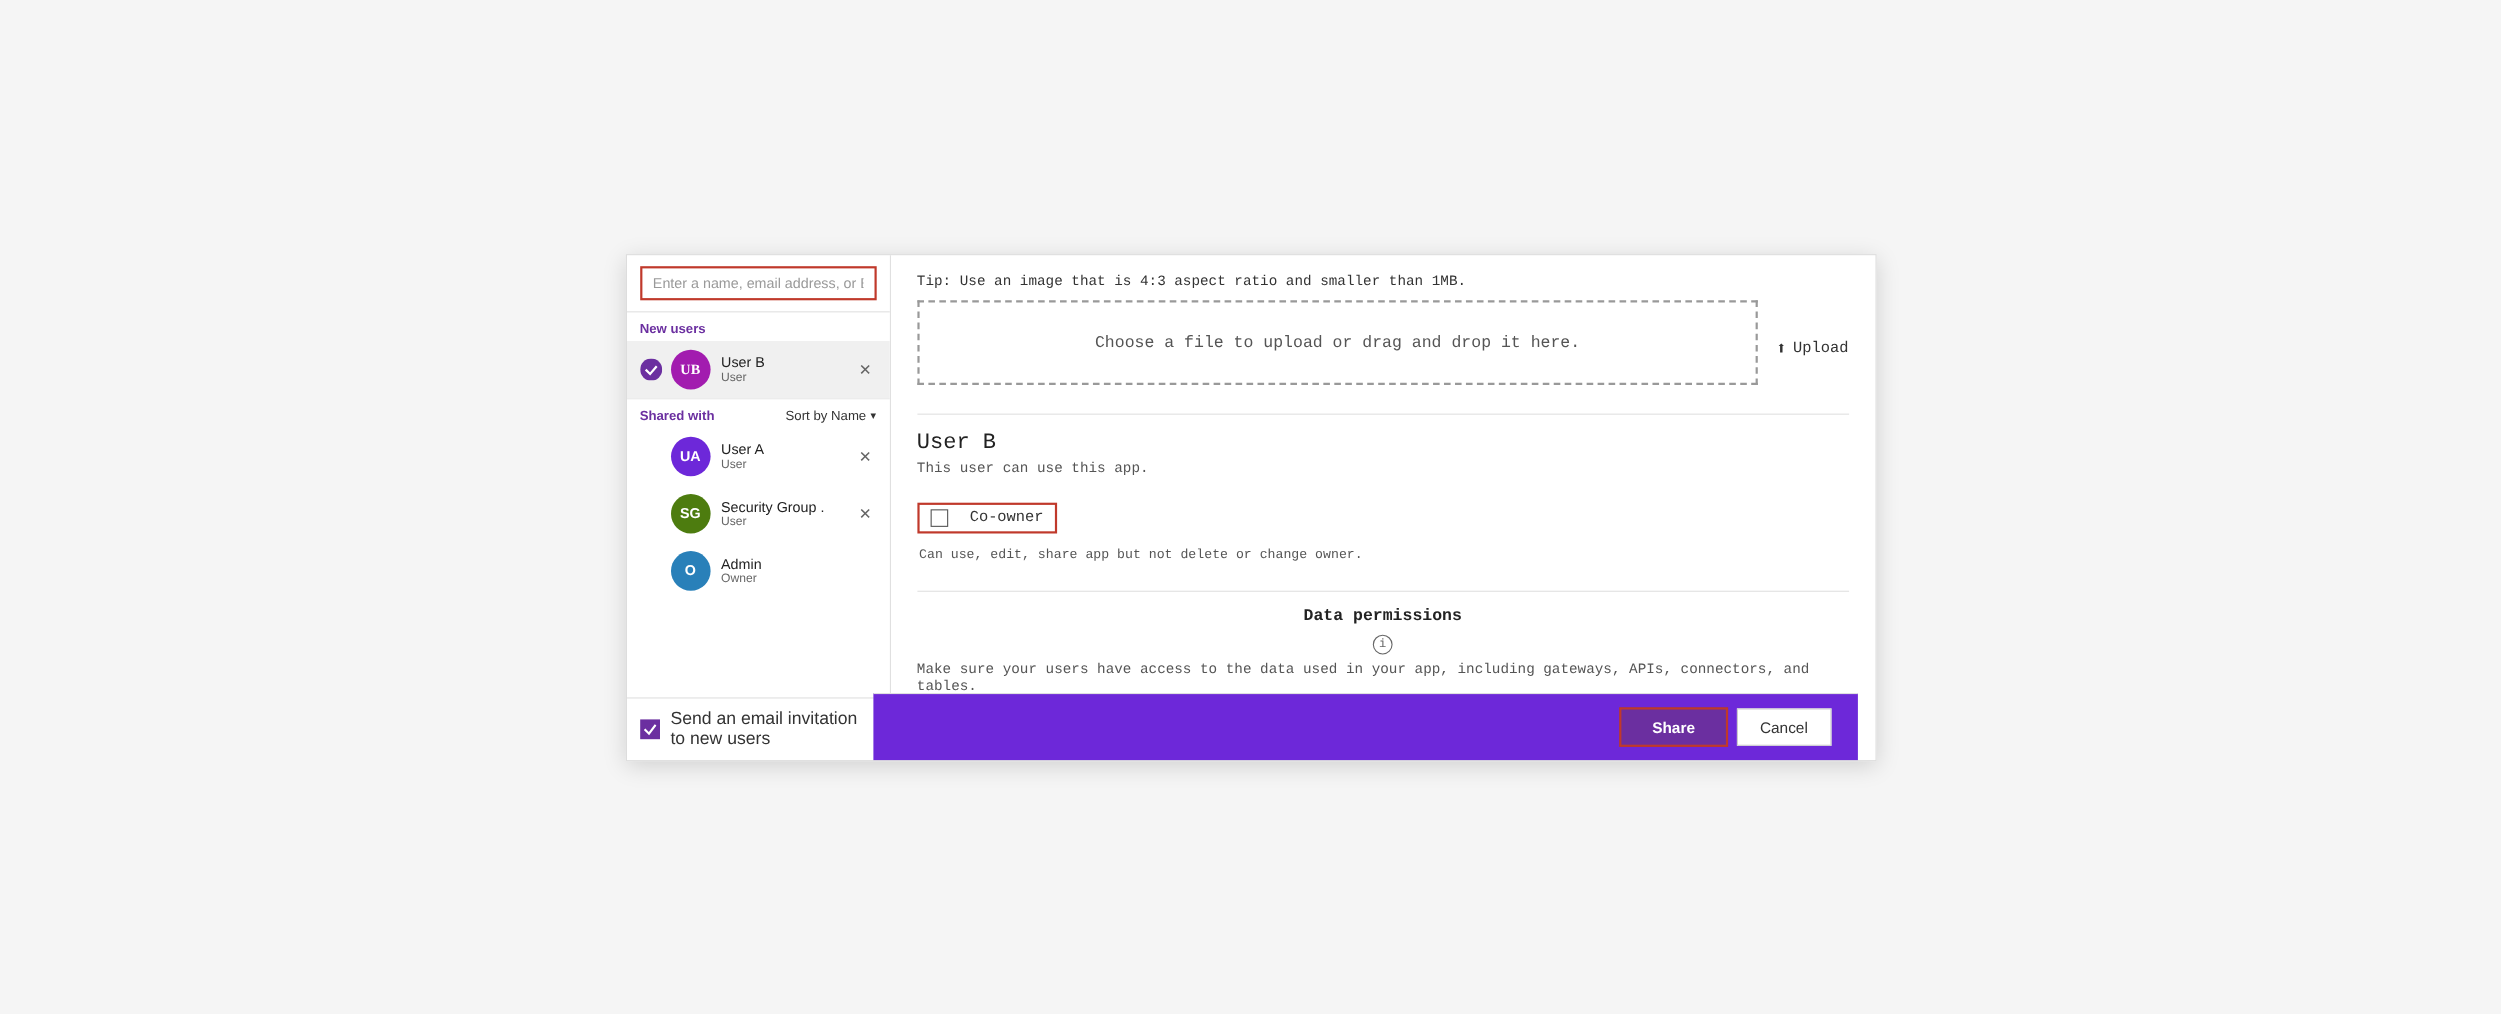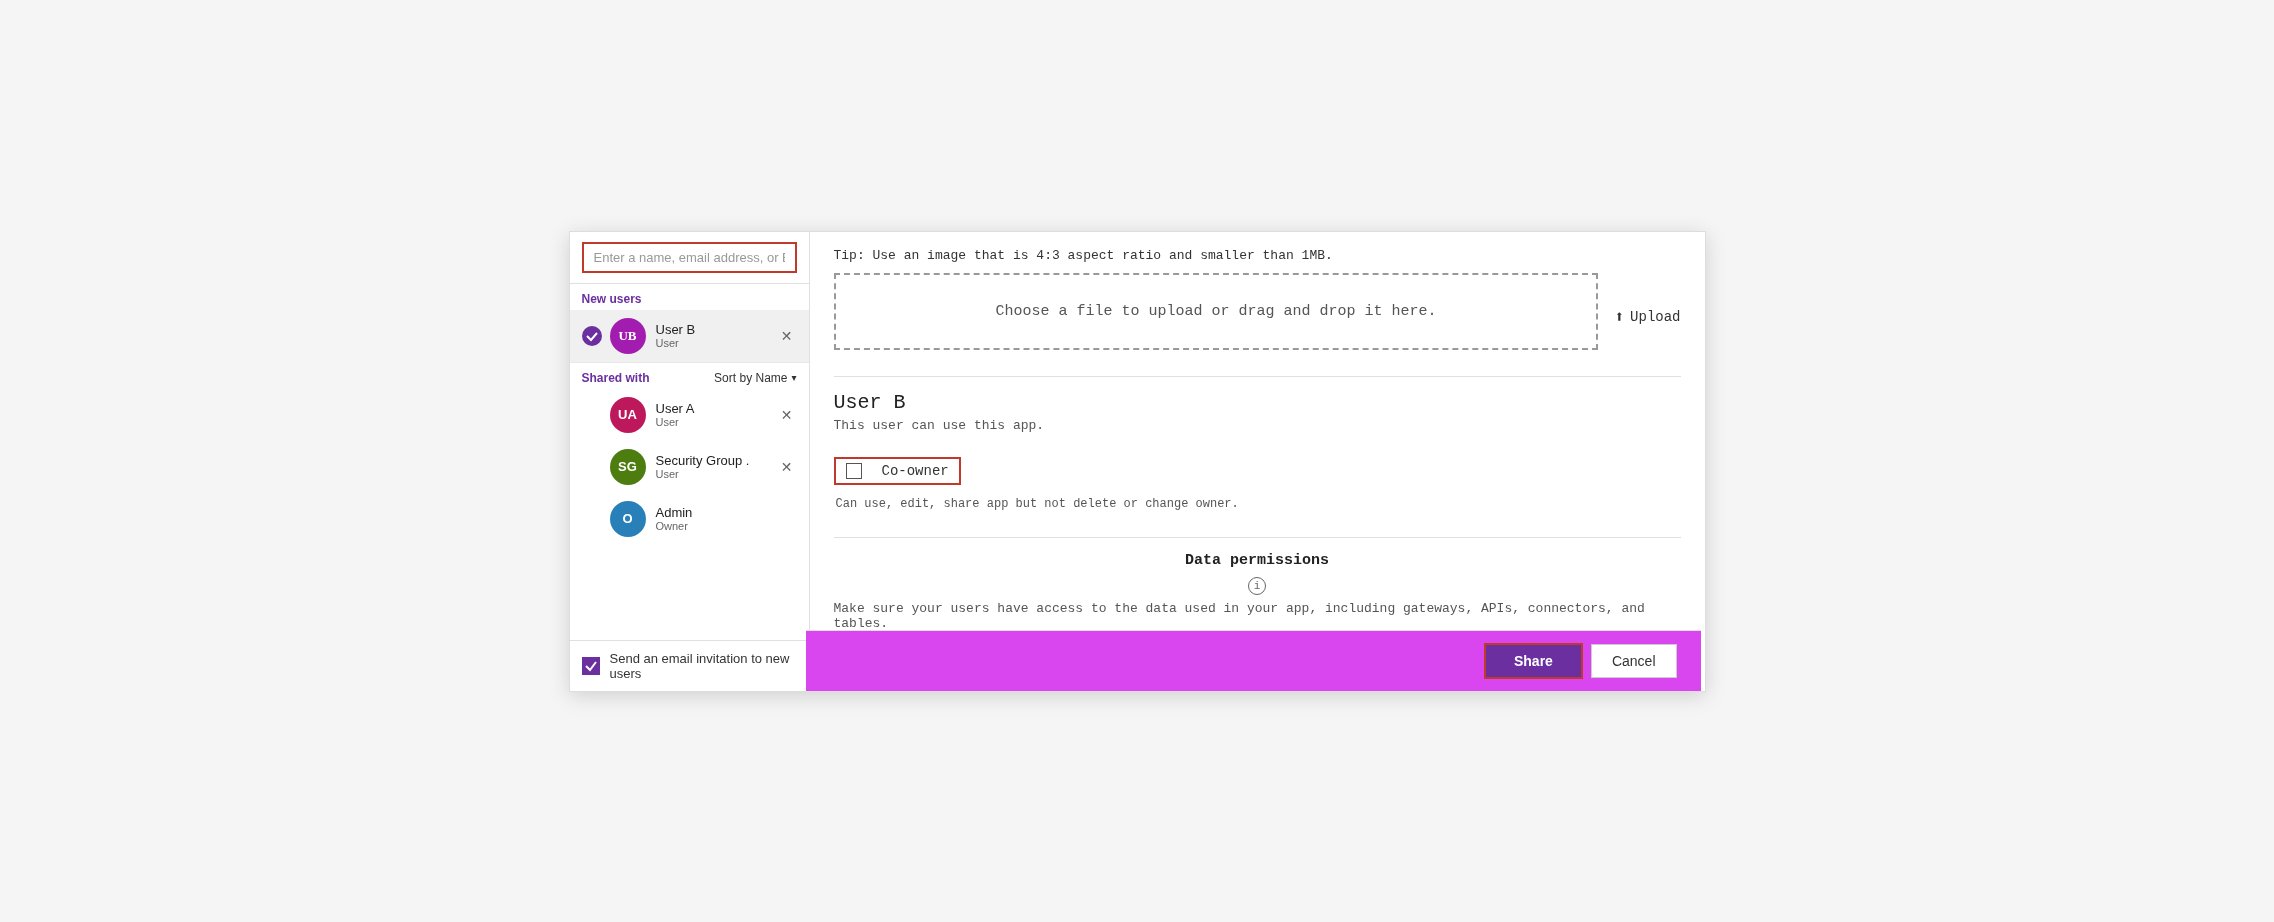--- a/index.html
+++ b/index.html
@@ -149,21 +149,21 @@
       align-items: center;
       justify-content: center;
       flex-shrink: 0;
       cursor: pointer;
     }
     .checkbox-purple svg {
       width: 12px;
       height: 12px;
     }
     .send-email-label {
-      font-size: 13px;
+      font-size: 16px;
       color: #333;
     }
     
     .right-panel {
       flex: 1;
       padding: 0 24px 0 24px;
       overflow-y: auto;
       position: relative;
     }
     .tip-text {
@@ -268,28 +268,28 @@
       cursor: pointer;
     }
     .data-permissions-desc {
       font-size: 13px;
       color: #555;
     }
     
     .bottom-row {
       position: absolute;
       bottom: 0;
-      right: 4px;
+      right: 16px;
       width: calc(100% - 240px);
       display: flex;
       justify-content: flex-end;
       align-items: center;
       gap: 8px;
       padding: 12px 24px;
-      background: #d946ef;
+      background: #6d28d9;
       border-top: 1px solid #e0e0e0;
     }
     .btn-share {
       background: #6b2fa0;
       color: #fff;
       border: 2px solid #c0392b;
       padding: 8px 28px;
       font-size: 14px;
       font-weight: 600;
       cursor: pointer;
@@ -339,21 +339,21 @@
       <span class="shared-with-label">Shared with</span>
       <button class="sort-by-btn">
         <span>Sort by Name</span>
         <span class="chevron-down">▾</span>
       </button>
     </div>
 
     <div class="shared-users-list">
 
       <div class="user-item">
-        <div class="avatar" style="background:#be185d;margin-left:28px;">UA</div>
+        <div class="avatar" style="background:#6d28d9;margin-left:28px;">UA</div>
         <div class="user-info">
           <div class="user-name">User A</div>
           <div class="user-role">User</div>
         </div>
         <div class="remove-btn">✕</div>
       </div>
 
       <div class="user-item">
         <div class="avatar" style="background:#4d7c0f;margin-left:28px;text-align:center;">SG</div>
         <div class="user-info">

